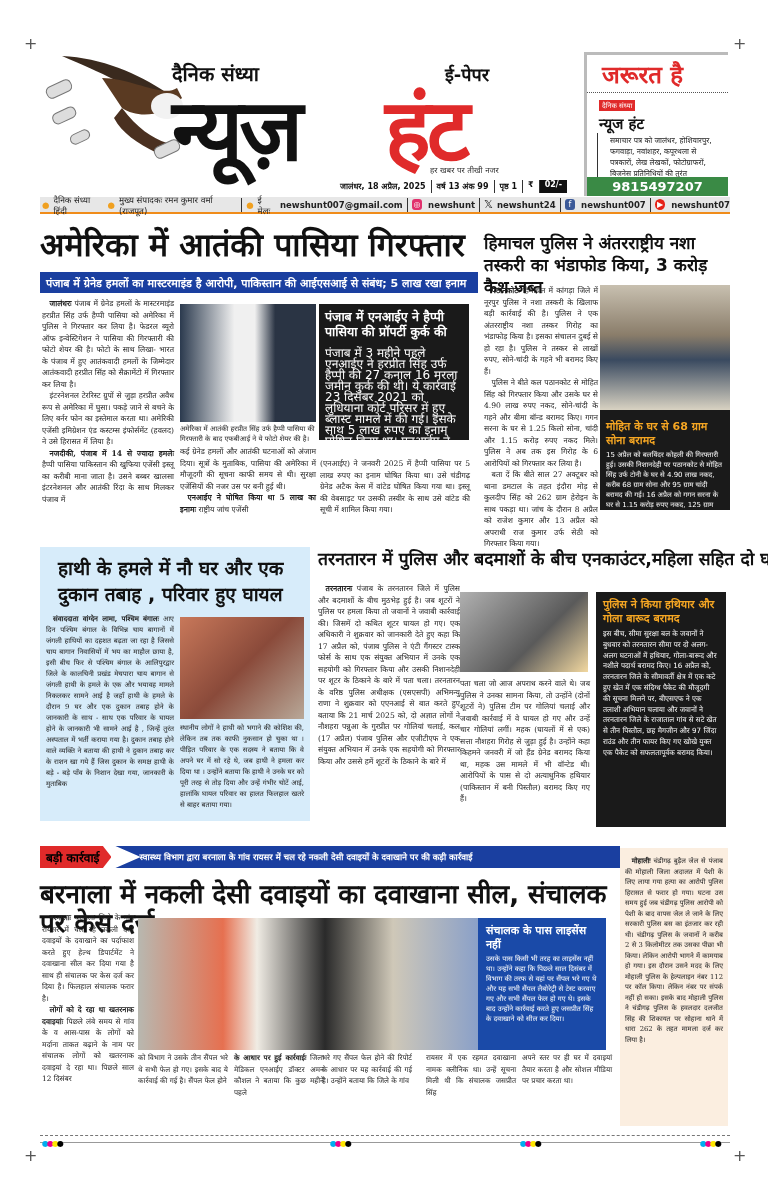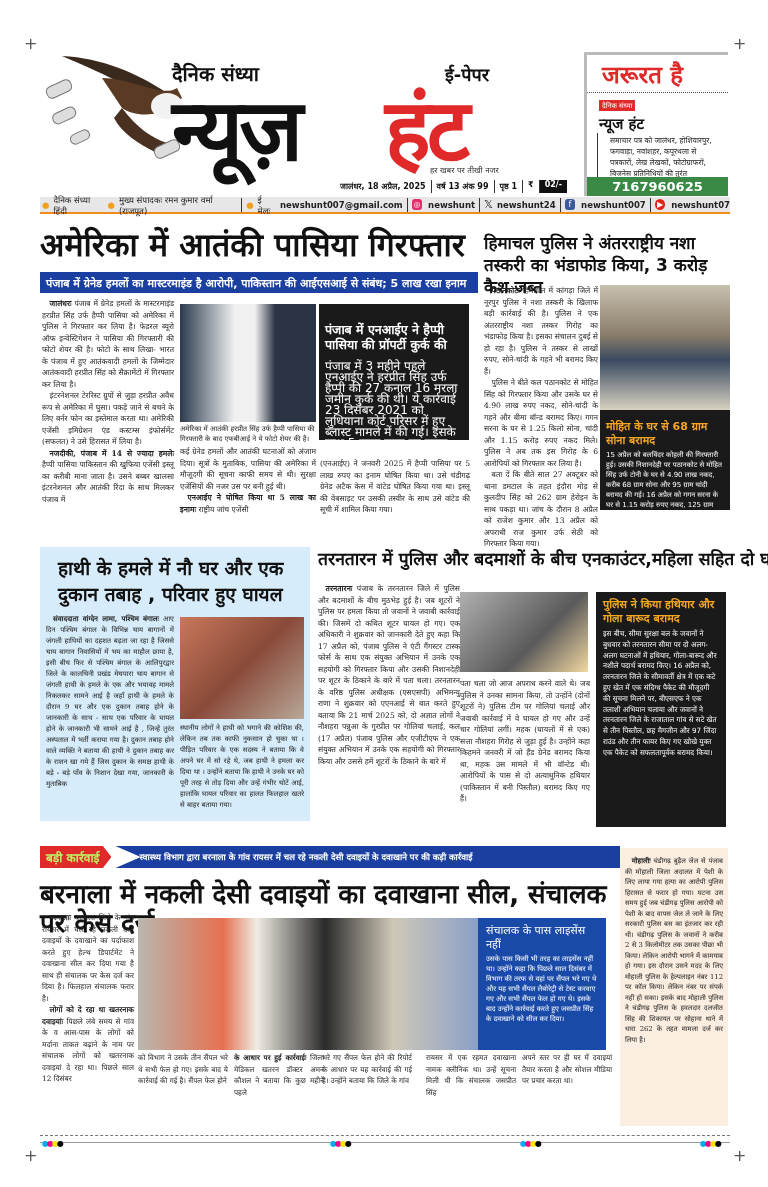--- a/index.html
+++ b/index.html
@@ -71,21 +71,21 @@
   <span>पृष्ठ 1</span>
   <span>₹</span>
   <span class="price">02/-</span>
 </div>
 
 <div class="abs adbox">
   <div class="ad-title">जरूरत है</div>
   <div class="ad-badge">दैनिक संध्या</div>
   <div class="ad-name">न्यूज हंट</div>
   <div class="ad-body">समाचार पत्र को जालंधर, होशियारपुर, फगवाड़ा, नवांशहर, कपूरथला से पत्रकारों, लेख लेखकों, फोटोग्राफरों, बिजनेस प्रतिनिधियों की तुरंत आवश्यकता है। सम्पर्क करें</div>
-  <div class="ad-phone">7167960625</div>
+  <div class="ad-phone">9815497207</div>
 </div>
 
 <div class="abs infobar">
   <span class="dot">●</span>
   <span>दैनिक संध्या हिंदी</span>
   <span class="dot">●</span>
   <span>मुख्य संपादकः रमन कुमार वर्मा (राजपूत)</span>
   <span class="sep"></span>
   <span class="dot">●</span>
   <span>ई मेलः</span>
@@ -101,29 +101,29 @@
     <b>newshunt007</b>
   <span class="sep"></span>
   <span class="ico" style="background:#e62117;border-radius:50%">▶</span>
     <b>newshunt07</b>
 </div>
 
 <div class="abs h1" style="left:40px;top:228px;width:440px;font-size:32px">अमेरिका में आतंकी पासिया गिरफ्तार</div>
 <div class="abs bluebar" style="left:40px;top:272px;width:438px">पंजाब में ग्रेनेड हमलों का मास्टरमाइंड है आरोपी, पाकिस्तान की आईएसआई से संबंध; 5 लाख रखा इनाम</div>
 <div class="abs col" style="left:42px;top:298px;width:132px">
    <b>जालंधरः</b> <span>पंजाब में ग्रेनेड हमलों के मास्टरमाइंड हरप्रीत सिंह उर्फ हैप्पी पासिया को अमेरिका में पुलिस ने गिरफ्तार कर लिया है। फेडरल ब्यूरो ऑफ इन्वेस्टिगेशन ने पासिया की गिरफ्तारी की फोटो शेयर की है। फोटो के साथ लिखा- भारत के पंजाब में हुए आतंकवादी हमलों के जिम्मेदार आतंकवादी हरप्रीत सिंह को सैक्रामेंटो में गिरफ्तार कर लिया है।</span><br>
-   <span>इंटरनेशनल टेररिस्ट ग्रुपों से जुड़ा हरप्रीत अवैध रूप से अमेरिका में घुसा। पकड़े जाने से बचने के लिए बर्नर फोन का इस्तेमाल करता था। अमेरिकी एजेंसी इमिग्रेशन एंड कस्टम्स इंफोर्समेंट (सफलत) ने उसे हिरासत में लिया है।</span><br>
+   <span>इंटरनेशनल टेररिस्ट ग्रुपों से जुड़ा हरप्रीत अवैध रूप से अमेरिका में घुसा। पकड़े जाने से बचने के लिए बर्नर फोन का इस्तेमाल करता था। अमेरिकी एजेंसी इमिग्रेशन एंड कस्टम्स इंफोर्समेंट (हवलद) ने उसे हिरासत में लिया है।</span><br>
    <b>नजदीकी, पंजाब में 14 से ज्यादा हमलेः</b> <span>हैप्पी पासिया पाकिस्तान की खुफिया एजेंसी इस्लू का करीबी माना जाता है। उसने बब्बर खालसा इंटरनेशनल और आतंकी रिंदा के साथ मिलकर पंजाब में</span>
 </div>
 <div class="abs photo" style="left:180px;top:304px;width:136px;height:118px;background:linear-gradient(90deg,#2b3a4e 0%,#f0f0f0 40%,#f0f0f0 55%,#2a3444 70%)"></div>
 <div class="abs caption" style="left:180px;top:424px;width:136px">अमेरिका में आतंकी हरप्रीत सिंह उर्फ हैप्पी पासिया की गिरफ्तारी के बाद एफबीआई ने ये फोटो शेयर की है।</div>
 <div class="abs col" style="left:180px;top:446px;width:136px">
   <span>कई ग्रेनेड हमलों और आतंकी घटनाओं को अंजाम दिया। सूत्रों के मुताबिक, पासिया की अमेरिका में मौजूदगी की सूचना काफी समय से थी। सुरक्षा एजेंसियों की नजर उस पर बनी हुई थी।</span><br> <b>एनआईए ने घोषित किया था 5 लाख का इनामः</b> <span>राष्ट्रीय जांच एजेंसी</span>
 </div>
-<div class="abs darkbox" style="left:319px;top:304px;width:150px;height:136px;padding:18px 6px">
+<div class="abs darkbox" style="left:319px;top:304px;width:150px;height:136px;padding:5px 6px">
   <div class="t" style="font-size:12.5px;line-height:15px">पंजाब में एनआईए ने हैप्पी पासिया की प्रॉपर्टी कुर्क की</div>
   <div style="font-size:12px;line-height:11px;margin-top:9px">पंजाब में 3 महीने पहले एनआईए ने हरप्रीत सिंह उर्फ हैप्पी की 27 कनाल 16 मरला जमीन कुर्क की थी। ये कार्रवाई 23 दिसंबर 2021 को लुधियाना कोर्ट परिसर में हुए ब्लास्ट मामले में की गई। इसके साथ 5 लाख रुपए का इनाम घोषित किया था। एनआईए ने इसे लेकर पोस्टर भी जारी किया था।</div>
 </div>
 <div class="abs col" style="left:320px;top:458px;width:150px">(एनआईए) ने जनवरी 2025 में हैप्पी पासिया पर 5 लाख रुपए का इनाम घोषित किया था। उसे चंडीगढ़ ग्रेनेड अटैक केस में वांटेड घोषित किया गया था। इस्लू की वेबसाइट पर उसकी तस्वीर के साथ उसे वांटेड की सूची में शामिल किया गया।</div>
 
 <div class="abs h1" style="left:484px;top:232px;width:250px;font-size:17px;line-height:22px">हिमाचल पुलिस ने अंतरराष्ट्रीय नशा तस्करी का भंडाफोड किया, 3 करोड़ कैश जब्त</div>
 <div class="abs col" style="left:484px;top:285px;width:114px">
    <b>पठानकोटः</b> <span>हिमाचल में कांगड़ा जिले में नूरपुर पुलिस ने नशा तस्करी के खिलाफ बड़ी कार्रवाई की है। पुलिस ने एक अंतरराष्ट्रीय नशा तस्कर गिरोह का भंडाफोड़ किया है। इसका संचालन दुबई से हो रहा है। पुलिस ने तस्कर से लाखों रुपए, सोने-चांदी के गहने भी बरामद किए हैं।</span><br>
    <span>पुलिस ने बीते कल पठानकोट से मोहित सिंह को गिरफ्तार किया और उसके घर से 4.90 लाख रुपए नकद, सोने-चांदी के गहने और बीमा बॉन्ड बरामद किए। गगन सरना के घर से 1.25 किलो सोना, चांदी और 1.15 करोड़ रुपए नकद मिले। पुलिस ने अब तक इस गिरोह के 6 आरोपियों को गिरफ्तार कर लिया है।</span><br>
    <span>बता दें कि बीते साल 27 अक्टूबर को थाना डमटाल के तहत इंदौरा मोड़ से कुलदीप सिंह को 262 ग्राम हेरोइन के साथ पकड़ा था। जांच के दौरान 8 अप्रैल को राजेश कुमार और 13 अप्रैल को अपराधी राज कुमार उर्फ सेठी को गिरफ्तार किया गया।</span>
@@ -148,35 +148,35 @@
    <b>तरनतारनः</b> <span>पंजाब के तरनतारन जिले में पुलिस और बदमाशों के बीच मुठभेड़ हुई है। जब शूटरों ने पुलिस पर हमला किया तो जवानों ने जवाबी कार्रवाई की। जिसमें दो कथित शूटर घायल हो गए। एक अधिकारी ने शुक्रवार को जानकारी देते हुए कहा कि 17 अप्रैल को, पंजाब पुलिस ने एंटी गैंगस्टर टास्क फोर्स के साथ एक संयुक्त अभियान में उनके एक सहयोगी को गिरफ्तार किया और उसकी निशानदेही पर शूटर के ठिकाने के बारे में पता चला। तरनतारन के वरिष्ठ पुलिस अधीक्षक (एसएसपी) अभिमन्यु राणा ने शुक्रवार को एएनआई से बात करते हुए बताया कि 21 मार्च 2025 को, दो अज्ञात लोगों ने नौशहरा पन्नुआ के गुरप्रीत पर गोलियां चलाई, कल (17 अप्रैल) पंजाब पुलिस और एजीटीएफ ने एक संयुक्त अभियान में उनके एक सहयोगी को गिरफ्तार किया और उससे हमें शूटरों के ठिकाने के बारे में</span>
 </div>
 <div class="abs photo" style="left:460px;top:592px;width:128px;height:80px;background:linear-gradient(135deg,#b0b0b0,#5a5a5a 60%,#f2d8a0)"></div>
 <div class="abs col" style="left:460px;top:678px;width:130px">पता चला जो आज अपराध करने वाले थे। जब पुलिस ने उनका सामना किया, तो उन्होंने (दोनों शूटरों ने) पुलिस टीम पर गोलियां चलाई और जवाबी कार्रवाई में वे घायल हो गए और उन्हें चार गोलियां लगीं। महक (घायलों में से एक) सत्ता नौशहरा गिरोह से जुड़ा हुई है। उन्होंने कहा किहमने जनवरी में जो हैंड ग्रेनेड बरामद किया था, महक उस मामले में भी वॉन्टेड थी। आरोपियों के पास से दो अत्याधुनिक हथियार (पाकिस्तान में बनी पिस्तौल) बरामद किए गए हैं।</div>
 <div class="abs darkbox" style="left:596px;top:592px;width:130px;height:235px;padding:6px 7px">
   <div class="t" style="font-size:11px;line-height:14px;color:#f5a623">पुलिस ने किया हथियार और गोला बारूद बरामद</div>
   <div style="font-size:7.2px;line-height:10.8px;margin-top:3px">इस बीच, सीमा सुरक्षा बल के जवानों ने बुधवार को तरनतारन सीमा पर दो अलग-अलग घटनाओं में हथियार, गोला-बारूद और नशीले पदार्थ बरामद किए। 16 अप्रैल को, तरनतारन जिले के सीमावर्ती क्षेत्र में एक कटे हुए खेत में एक संदिग्ध पैकेट की मौजूदगी की सूचना मिलने पर, बीएसएफ ने एक तलाशी अभियान चलाया और जवानों ने तरनतारन जिले के राजाताल गांव से सटे खेत से तीन पिस्तौल, छह मैगजीन और 97 जिंदा राउंड और तीन फायर किए गए खोखे युक्त एक पैकेट को सफलतापूर्वक बरामद किया।</div>
 </div>
 
 <div class="abs" style="left:40px;top:846px;width:580px;height:22px;display:flex">
-  <div style="background:#e02a2a;color:#bef264;font-weight:bold;font-size:12px;padding:3px 12px 0 6px;clip-path:polygon(0 0,88% 0,100% 50%,88% 100%,0 100%)">बड़ी कार्रवाई</div>
+  <div style="background:#e02a2a;color:#000000;font-weight:bold;font-size:12px;padding:3px 12px 0 6px;clip-path:polygon(0 0,88% 0,100% 50%,88% 100%,0 100%)">बड़ी कार्रवाई</div>
   <div style="flex:1;margin-left:4px;background:#1a3fa0;color:#fff;font-weight:bold;font-size:8.5px;padding:5px 8px 0 24px;clip-path:polygon(0 0,100% 0,100% 100%,0 100%,5% 50%);white-space:nowrap;overflow:hidden">स्वास्थ्य विभाग द्वारा बरनाला के गांव रायसर में चल रहे नकली देसी दवाइयों के दवाखाने पर की कड़ी कार्रवाई</div>
 </div>
 <div class="abs h1" style="left:40px;top:880px;width:580px;font-size:26px">बरनाला में नकली देसी दवाइयों का दवाखाना सील, संचालक पर केस दर्ज</div>
 <div class="abs col" style="left:42px;top:912px;width:92px;font-size:7.4px">
    <b>बरनालाः</b> <span>बरनाला जिले के गांव रायसर में चल रहे नकली देसी दवाइयों के दवाखाने का पर्दाफाश करते हुए हेल्थ डिपार्टमेंट ने दवाखाना सील कर दिया गया है साथ ही संचालक पर केस दर्ज कर दिया है। फिलहाल संचालक फरार है।</span><br>
    <b>लोगों को दे रहा था खतरनाक दवाइयांः</b> <span>पिछले लंबे समय से गांव के व आस-पास के लोगों को मर्दाना ताकत बढ़ाने के नाम पर संचालक लोगों को खतरनाक दवाइयां दे रहा था। पिछले साल 12 दिसंबर</span>
 </div>
 <div class="abs photo" style="left:138px;top:918px;width:340px;height:132px;background:linear-gradient(90deg,#b8b8b0 0%,#e67050 25%,#f0ece4 35%,#2a2a2a 55%,#cfc8b8 75%,#8aa0c8 100%)"></div>
 <div class="abs" style="left:478px;top:918px;width:128px;height:132px;background:#1a4aa8;color:#fff;padding:6px 8px">
-  <div style="font-weight:normal;font-size:11px;line-height:14px">संचालक के पास लाइसेंस नहीं</div>
+  <div style="font-weight:bold;font-size:11px;line-height:14px">संचालक के पास लाइसेंस नहीं</div>
   <div style="font-size:7px;line-height:10px;margin-top:2px">उसके पास किसी भी तरह का लाइसेंस नहीं था। उन्होंने कहा कि पिछले साल दिसंबर में विभाग की तरफ से वहां पर सैंपल भरे गए थे और यह सभी सैंपल लैबोरेट्री से टेस्ट करवाए गए और सभी सैंपल फेल हो गए थे। इसके बाद उन्होंने कार्रवाई करते हुए जसप्रीत सिंह के दवाखाने को सील कर दिया।</div>
 </div>
 <div class="abs col" style="left:138px;top:1052px;width:90px;font-size:7.2px">को विभाग ने उसके तीन सैंपल भरे थे सभी फेल हो गए। इसके बाद ये कार्रवाई की गई है। सैंपल फेल होने</div>
-<div class="abs col" style="left:234px;top:1052px;width:90px;font-size:7.2px"><b>के आधार पर हुई कार्रवाईः</b> <span>जिला मेडिकल खतरन डॉक्टर अमन कौशल ने बताया कि कुछ महीने पहले</span></div>
+<div class="abs col" style="left:234px;top:1052px;width:90px;font-size:7.2px"><b>के आधार पर हुई कार्रवाईः</b> <span>जिला मेडिकल एनआईए डॉक्टर अमन कौशल ने बताया कि कुछ महीने पहले</span></div>
 <div class="abs col" style="left:322px;top:1052px;width:90px;font-size:7.2px">भरे गए सैंपल फेल होने की रिपोर्ट के आधार पर यह कार्रवाई की गई है। उन्होंने बताया कि जिले के गांव</div>
 <div class="abs col" style="left:426px;top:1052px;width:90px;font-size:7.2px">रायसर में एक रहमत दवाखाना नामक क्लीनिक था। उन्हें सूचना मिली थी कि संचालक जसप्रीत सिंह</div>
 <div class="abs col" style="left:522px;top:1052px;width:90px;font-size:7.2px">अपने स्तर पर ही घर में दवाइयां तैयार करता है और सोशल मीडिया पर प्रचार करता था।</div>
 
 <div class="abs" style="left:620px;top:848px;width:108px;height:278px;background:#fbeee0;padding:4px 5px">
   <div class="col" style="font-size:6.8px;line-height:10.5px;margin-top:4px"> <b>मोहालीः</b> <span>चंडीगढ़ बुड़ैल जेल से पंजाब की मोहाली जिला अदालत में पेशी के लिए लाया गया हत्या का आरोपी पुलिस हिरासत से फरार हो गया। घटना उस समय हुई जब चंडीगढ़ पुलिस आरोपी को पेशी के बाद वापस जेल ले जाने के लिए सरकारी पुलिस बस का इंतजार कर रही थी। चंडीगढ़ पुलिस के जवानों ने करीब 2 से 3 किलोमीटर तक उसका पीछा भी किया। लेकिन आरोपी भागने में कामयाब हो गया। इस दौरान उसने मदद के लिए मोहाली पुलिस के हेल्पलाइन नंबर 112 पर कॉल किया। लेकिन नंबर पर संपर्क नहीं हो सका। इसके बाद मोहाली पुलिस ने चंडीगढ़ पुलिस के हवलदार दलजीत सिंह की शिकायत पर सोहाना थाने में धारा 262 के तहत मामला दर्ज कर लिया है।</span></div>
 </div>
 
 <div class="abs" style="left:40px;top:1135px;width:690px;border-top:1px dashed #777"></div>
 <div class="abs" style="left:40px;top:1142px;width:690px;border-top:1px solid #999"></div>

